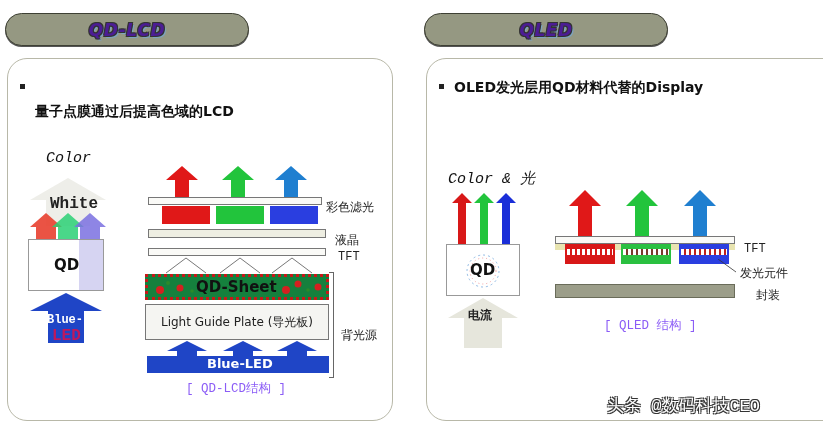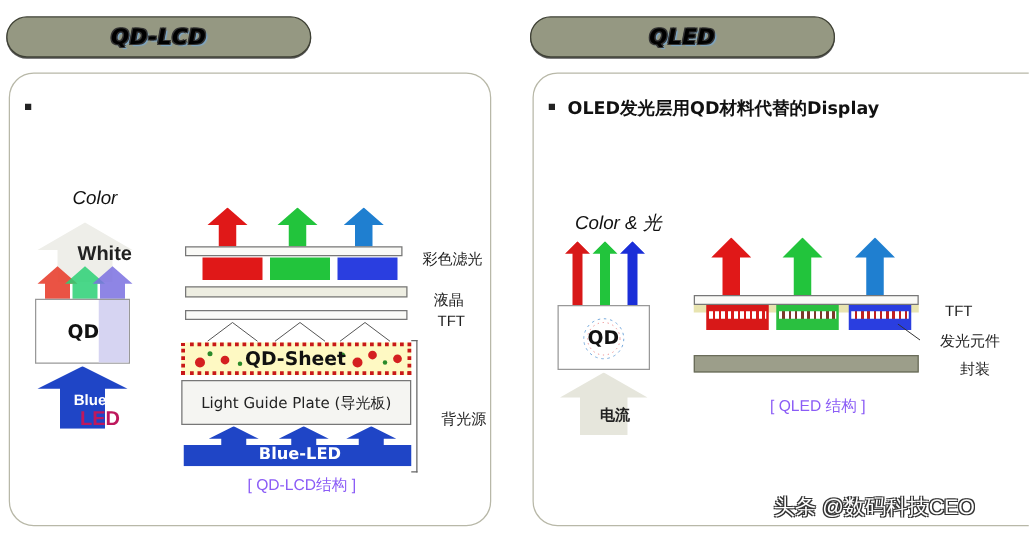--- a/index.html
+++ b/index.html
@@ -7,51 +7,52 @@
   body { position: relative; font-family: "DejaVu Sans", sans-serif; color: #111; }
 
   .pill {
     position: absolute; height: 33px; top: 13px;
     background: #959882; border: 1.5px solid #3e4034; border-radius: 17px;
     box-shadow: 0 1px 0 #555;
     display: flex; align-items: center; justify-content: center;
   }
   .pill-title {
     font-family: "DejaVu Sans", sans-serif; font-weight: bold; font-style: italic;
-    font-size: 17px; color: #000000;
+    font-size: 17px; color: #4c1d95;
     text-shadow: -1px -1px 0 #333, 1px -1px 0 #333, -1px 1px 0 #333, 1px 1px 0 #333, 2px 2px 1px #7aa6c9;
     letter-spacing: 0.5px;
   }
   .panel {
     position: absolute; top: 58px; height: 363px;
     border: 1.5px solid #b8b8a8; border-radius: 20px; background: #fff;
   }
   .bullet { position: absolute; font-weight: bold; font-size: 14px; color: #111; line-height: 24px; }
   .bullet .sq { display: inline-block; width: 5px; height: 5px; background: #222; margin-right: 10px; vertical-align: middle; position: relative; top: -2px; }
 
   .abs { position: absolute; }
-  .lbl { position: absolute; font-family: Liberation Sans, sans-serif; font-size: 12px; color: #222; white-space: nowrap; margin-left: 12px; }
+  .lbl { position: absolute; font-family: Liberation Mono, monospace; font-size: 12px; color: #222; white-space: nowrap; }
   .ital { font-style: italic; font-size: 15px; color: #111; }
   .caption { font-size: 12.5px; color: #8b5cf6; }
 
   .layer { position: absolute; border: 1px solid #777; background: #f3f3ec; }
   .arrow svg { display: block; }
   .qd-box { position: absolute; border: 1px solid #999; background: #fff; }
   .qd-text { font-weight: bold; font-size: 15px; color: #111; }
 </style>
 </head>
 <body>
 
 <div class="pill" style="left:5px; width:244px;">
   <span class="pill-title">QD-LCD</span>
 </div>
 
 <div class="panel" style="left:7px; width:386px;">
   <div class="bullet" style="left:12px; top:16px;">
     <span class="sq"></span><br>
+    <span style="margin-left:15px;">量子点膜通过后提高色域的LCD</span>
   </div>
 </div>
 
 <span class="lbl ital" style="left:46px; top:150px;">Color</span>
 
 <div class="abs arrow" style="left:28px; top:176px;">
   <svg width="80" height="50">
       <polygon points="40,2 78,24 62,24 62,50 18,50 18,24 2,24" fill="#eeeee9"></polygon>
     </svg>
 </div>
@@ -105,21 +106,21 @@
 <span class="lbl" style="left:338px; top:250px;">TFT</span>
 
 <div class="abs" style="left:166px; top:256px;">
   <svg width="160" height="18">
     <polyline points="0,17 20,2 40,17" fill="none" stroke="#555" stroke-width="0.8"></polyline>
     <polyline points="54,17 74,2 94,17" fill="none" stroke="#555" stroke-width="0.8"></polyline>
     <polyline points="106,17 126,2 146,17" fill="none" stroke="#555" stroke-width="0.8"></polyline>
   </svg>
 </div>
 
-<div class="abs" style="left:145px; top:274px; width:184px; height:26px; background:#fef9c3; border:3px dotted #c81818;">
+<div class="abs" style="left:145px; top:274px; width:184px; height:26px; background:#15803d; border:3px dotted #c81818;">
   <svg class="abs" width="178" height="20" style="left:0; top:0;">
     <circle cx="12" cy="13" r="4" fill="#d42020"></circle>
       <circle cx="20" cy="6" r="2" fill="#2a8a2a"></circle>
     <circle cx="32" cy="11" r="3.5" fill="#d42020"></circle>
       <circle cx="44" cy="14" r="1.8" fill="#2a8a2a"></circle>
     <circle cx="138" cy="13" r="4" fill="#d42020"></circle>
       <circle cx="126" cy="7" r="2" fill="#2a8a2a"></circle>
     <circle cx="150" cy="7" r="3.5" fill="#d42020"></circle>
       <circle cx="160" cy="13" r="1.8" fill="#2a8a2a"></circle>
     <circle cx="170" cy="10" r="3.5" fill="#d42020"></circle>
@@ -169,21 +170,21 @@
       <circle cx="20" cy="20" r="13" stroke="#e88" stroke-dasharray="1 3"></circle>
     </g>
   </svg>
   <span class="abs qd-text" style="left:23px; top:16px;">QD</span>
 </div>
 <div class="abs arrow" style="left:446px; top:298px;">
   <svg width="74" height="50">
       <polygon points="37,0 72,20 56,20 56,50 18,50 18,20 2,20" fill="#e6e6dc"></polygon>
     </svg>
 </div>
-<span class="lbl" style="left:468px; top:324px; font-weight:bold;">电流</span>
+<span class="lbl" style="left:468px; top:307px; font-weight:bold;">电流</span>
 
 <div class="abs arrow" style="left:568px; top:190px;">
   <svg width="34" height="46">
       <polygon points="17,0 33,16 24,16 24,46 10,46 10,16 1,16" fill="#e01818"></polygon>
     </svg>
 </div>
 <div class="abs arrow" style="left:625px; top:190px;">
   <svg width="34" height="46">
       <polygon points="17,0 33,16 24,16 24,46 10,46 10,16 1,16" fill="#22c43c"></polygon>
     </svg>

